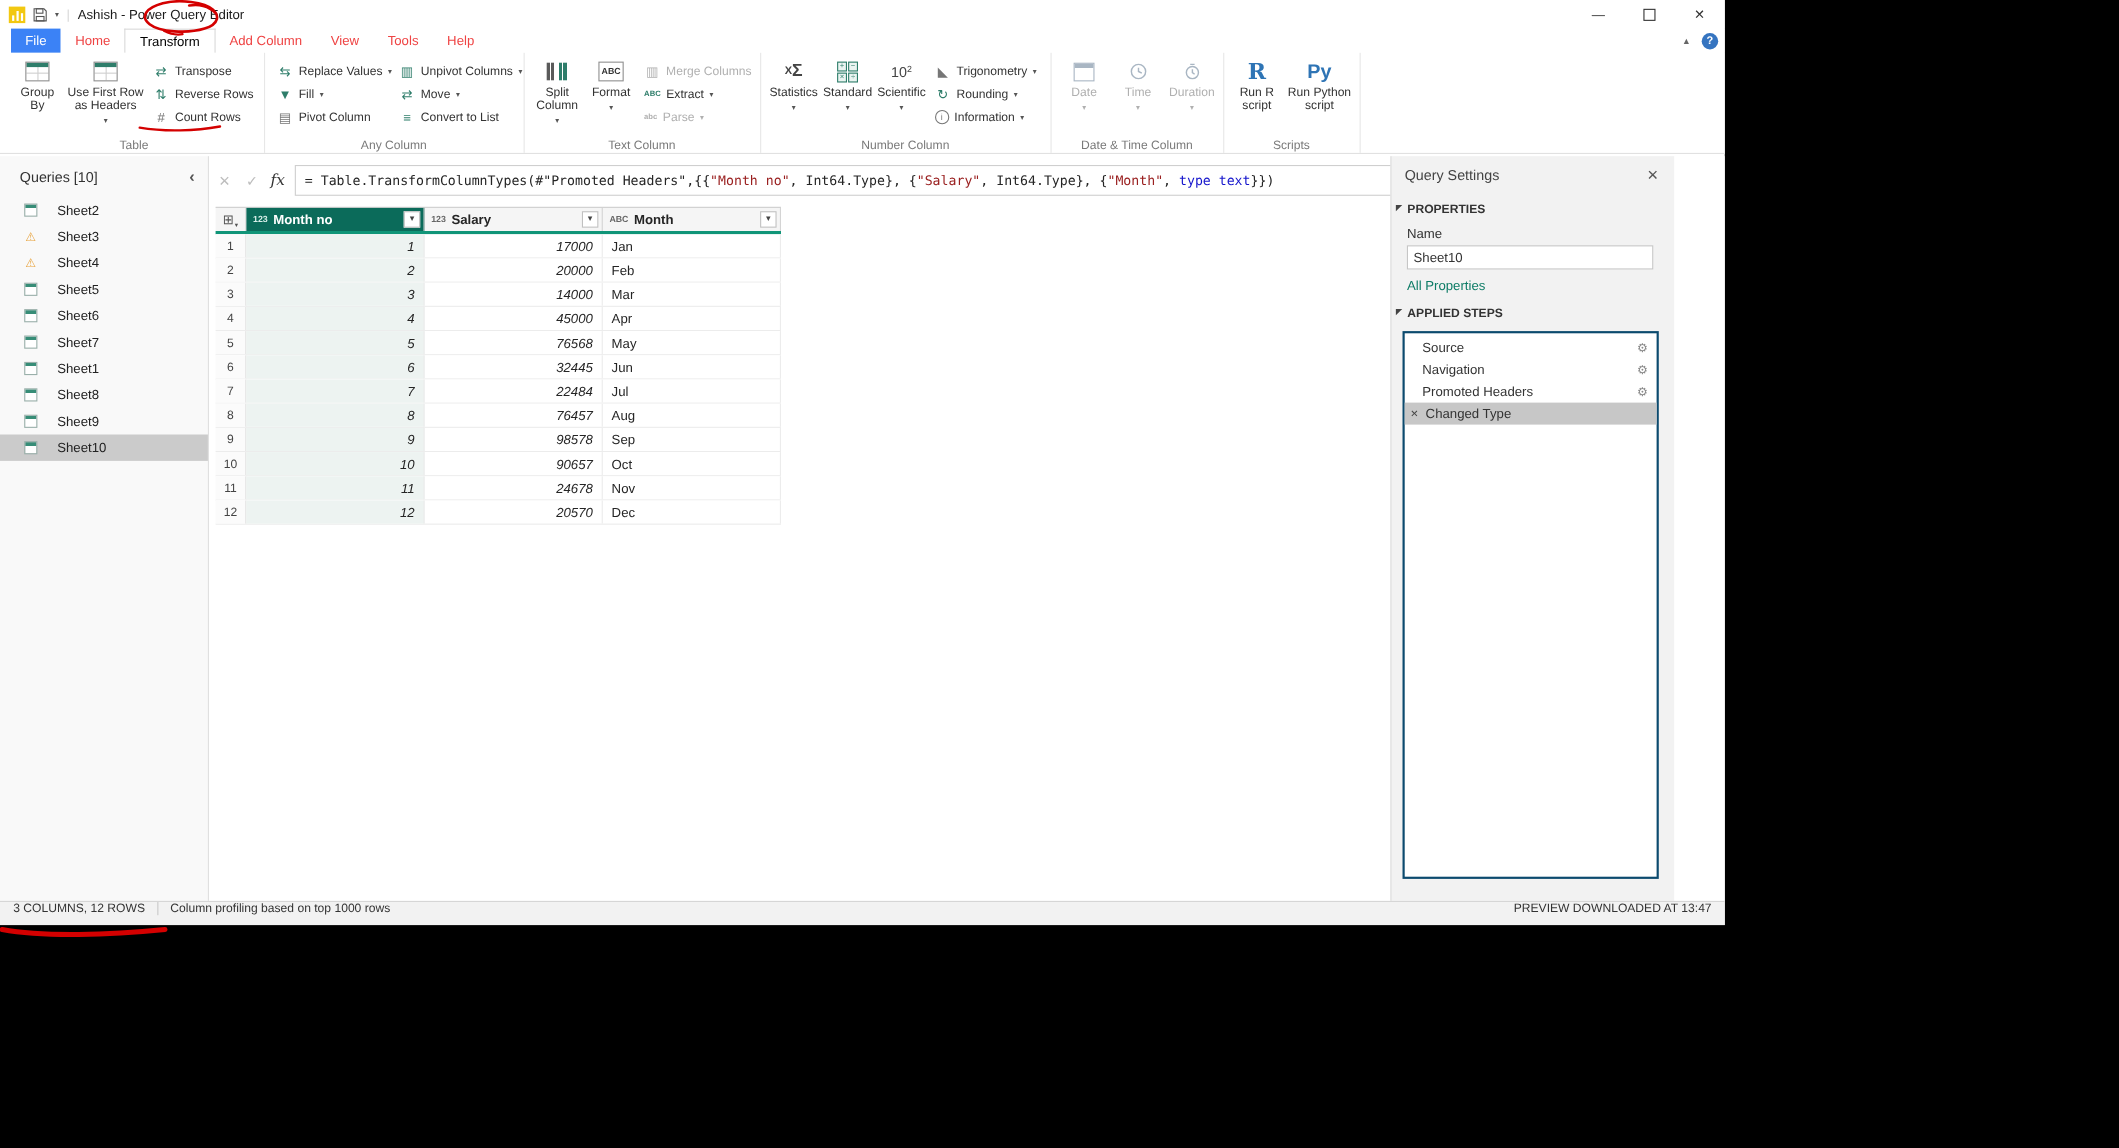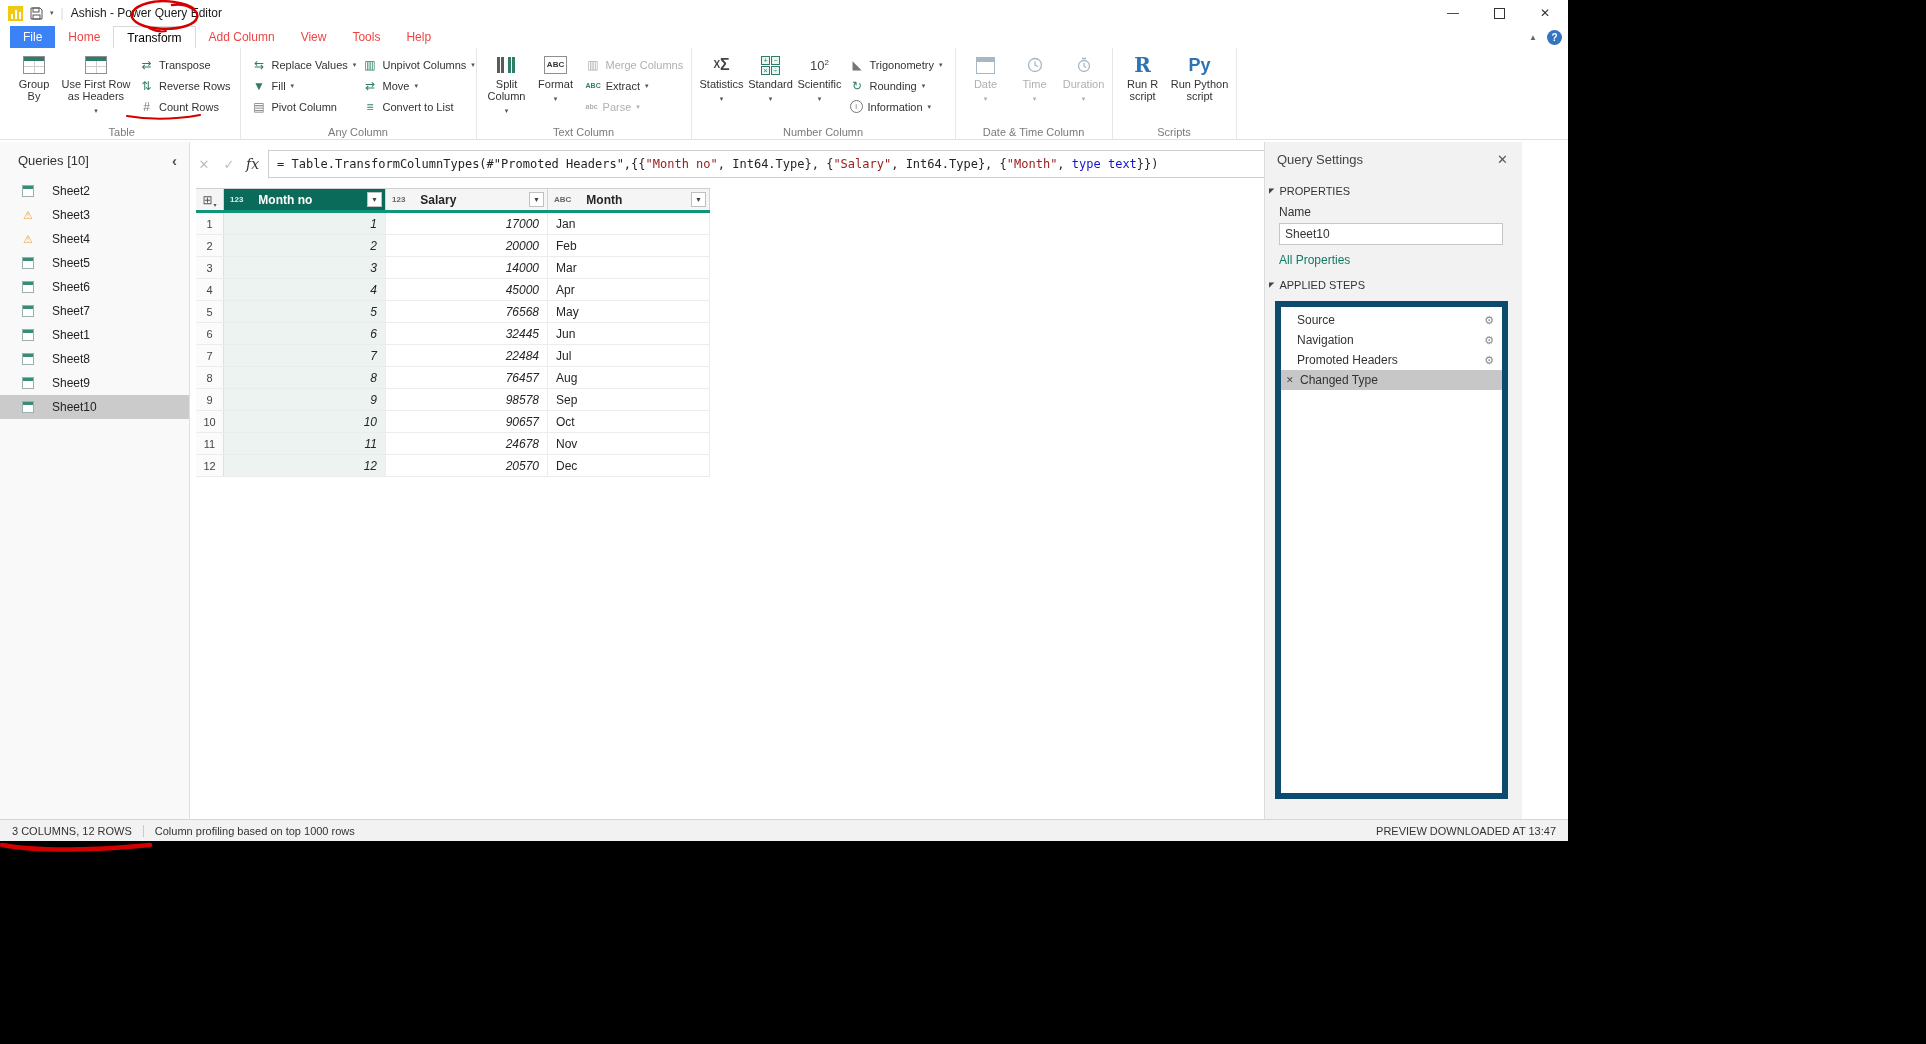--- a/index.html
+++ b/index.html
@@ -69,46 +69,46 @@
   .fx{font-style:italic;font-family:"DejaVu Serif",serif;font-size:14px;color:#333;}
   .finput{flex:1;height:26px;border:1px solid #cfcfcf;background:#fff;display:flex;align-items:center;padding:0 24px 0 8px;font-family:"DejaVu Sans Mono",monospace;font-size:12px;white-space:pre;position:relative;overflow:hidden;}
   .fchev{position:absolute;right:7px;top:8px;color:#666;font-size:9px;}
   .seg-string{color:#9a2020;}
   .seg-keyword{color:#1414cc;}
   
   .grid{margin-top:4px;width:514px;font-size:12px;}
   .ghead{display:flex;height:21px;border-top:1px solid #cfcfcf;border-bottom:3px solid #109578;background:#f5f5f5;}
   .gcorner{width:28px;display:flex;align-items:center;justify-content:center;border-right:1px solid #d4d4d4;color:#555;gap:1px;box-sizing:border-box;}
   .gcorner .cchev{font-size:6px;align-self:flex-end;margin-bottom:2px;}
-  .ghc{width:162px;display:flex;align-items:center;gap:15px;padding:0 3px 0 6px;font-weight:700;border-right:1px solid #d4d4d4;box-sizing:border-box;color:#252525;}
+  .ghc{width:162px;display:flex;align-items:center;gap:5px;padding:0 3px 0 6px;font-weight:700;border-right:1px solid #d4d4d4;box-sizing:border-box;color:#252525;}
   .ghc .badge{font-size:8px;font-weight:700;color:#666;}
   .ghc.sel{background:#0b6b5a;color:#fff;}
   .ghc.sel .badge{color:#d8efe9;}
   .fbox{margin-left:auto;width:15px;height:15px;border:1px solid #c0c0c0;background:#fff;display:flex;align-items:center;justify-content:center;font-size:7px;color:#444;box-sizing:border-box;}
   .gr{display:flex;height:21px;border-bottom:1px solid #ececec;background:#fff;}
   .rn{width:28px;display:flex;align-items:center;justify-content:center;border-right:1px solid #e0e0e0;color:#444;font-size:11px;background:#fbfbfb;box-sizing:border-box;}
   .cell{width:162px;display:flex;align-items:center;padding:0 8px;border-right:1px solid #ececec;box-sizing:border-box;}
   .cell.num{justify-content:flex-end;font-style:italic;}
   .cell.selcol{background:#edf3f1;}
   
   .spanel{position:absolute;left:1264px;top:0;width:258px;height:100%;background:#f2f2f2;border-left:1px solid #dcdcdc;box-sizing:border-box;font-size:12px;}
   .stitle{display:flex;align-items:center;padding:10px 14px 6px 12px;font-size:13px;color:#444;}
   .sclose{margin-left:auto;color:#555;font-size:13px;}
-  .sheader{display:flex;align-items:center;gap:5px;font-size:11px;font-weight:400;color:#333;padding:12px 0 4px 4px;}
+  .sheader{display:flex;gap:5px;font-size:11px;font-weight:700;color:#333;padding:12px 0 4px 4px;}
   .tri{font-size:7px;color:#444;}
   .nlabel{padding:4px 0 4px 14px;color:#333;}
   .ninput{margin-left:14px;width:212px;height:20px;border:1px solid #c6c6c6;padding:0 5px;font-size:12px;color:#333;background:#fff;font-family:"Liberation Sans",sans-serif;box-sizing:content-box;}
   .alink{padding:8px 0 0 14px;color:#0e7c66;}
-  .steps-box{margin:6px 14px 0 10px;background:#fff;border:6px solid #0c4a6e;height:498px;padding-top:3px;box-sizing:border-box;}
+  .steps-box{margin:6px 14px 0 10px;background:#fff;border:2px solid #0c4a6e;height:498px;padding-top:3px;box-sizing:border-box;}
   .step{display:flex;align-items:center;height:20px;padding:0 8px 0 16px;color:#333;}
   .step .gear{margin-left:auto;color:#8a8a8a;font-size:11px;}
   .step.sel{background:#c7c7c7;padding-left:5px;}
   .step .del{width:12px;font-size:9px;color:#444;margin-right:2px;}
   
-  .statusbar{position:absolute;left:0;top:819px;width:1568px;height:22px;background:#f2f2f2;border-top:1px solid #d6d6d6;display:flex;align-items:center;font-size:11px;color:#333;padding:0 12px;box-sizing:border-box;}
+  .statusbar{position:absolute;left:0;top:819px;width:1568px;height:22px;background:#f2f2f2;border-top:1px solid #d6d6d6;display:flex;align-items:flex-start;font-size:11px;color:#333;padding:0 12px;box-sizing:border-box;}
   .sdiv{width:1px;height:12px;background:#c9c9c9;margin:0 11px;}
   .sright{margin-left:auto;}
   
   #annot{position:absolute;left:0;top:0;width:1926px;height:1044px;pointer-events:none;z-index:50;}
 </style>
 </head>
 <body>
 
 <div id="app">
 

